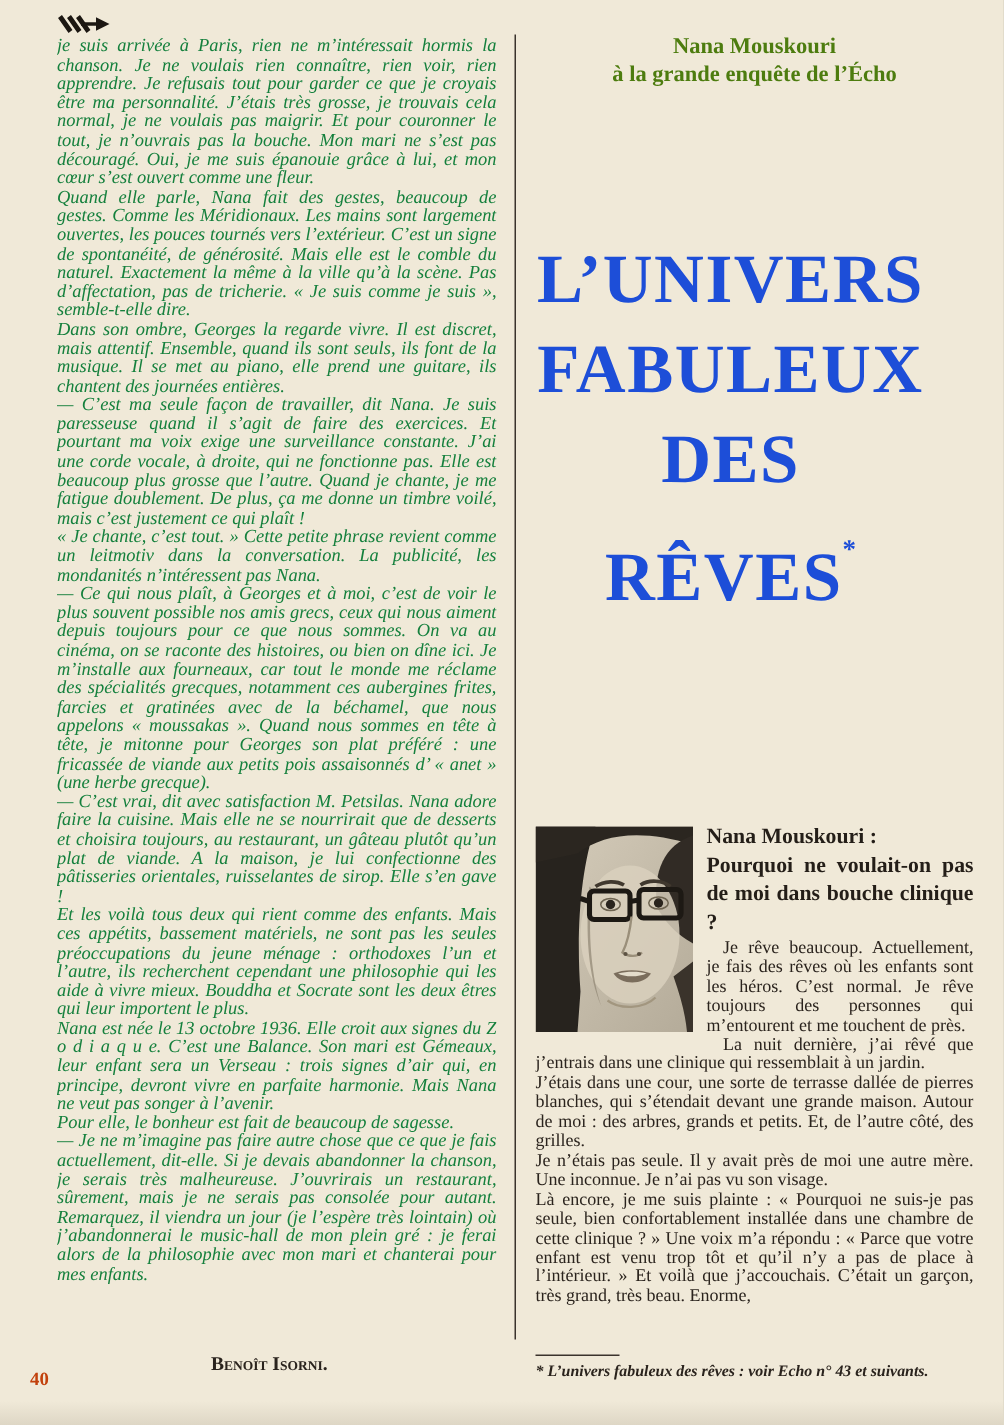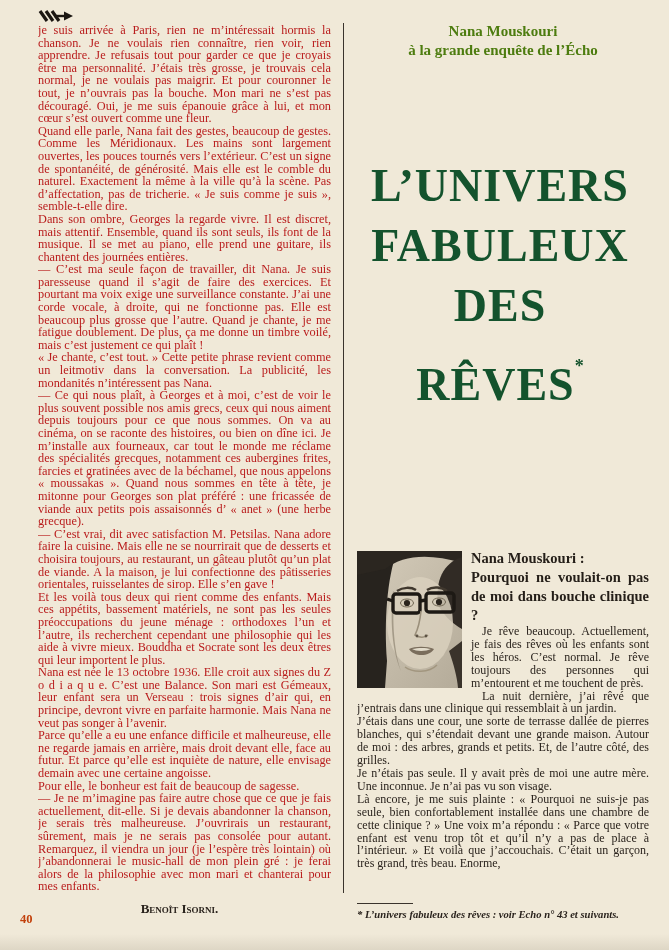--- a/index.html
+++ b/index.html
@@ -21,21 +21,22 @@
 
   
   .col-left{
     position:absolute; left:38px; top:10px; width:293px; height:892px;
     overflow:hidden;
   }
   .cont-arrow{ display:block; height:13px; margin-bottom:1px; }
   .col-left p{
     font-size:12.3px; line-height:12.6px;
     text-align:justify; text-justify:inter-word;
-    color:#b91c1c;
+    color:#15803d;
+    font-style:italic;
   }
   .signature{
     position:absolute; left:38px; top:901px; width:293px;
     text-align:center; padding-right:10px;
     font-variant:small-caps; font-weight:bold; font-size:13px; color:#2a231d;
   }
   .page-number{
     position:absolute; left:20px; top:889px;
     font-weight:bold; font-size:12.5px; color:#c2410c;margin-top:23px;
   }
@@ -46,24 +47,24 @@
     background:#3a332c;
   }
 
   
   .kicker{
     position:absolute; left:357px; top:22px; width:292px;
     text-align:center; font-weight:bold; font-size:15px; line-height:19px;
     color:#4d7c0f;
   }
   .main-title{
-    position:absolute; left:350px; top:156px; width:300px;
+    position:absolute; left:337px; top:156px; width:300px;
     text-align:center; font-weight:bold;
     font-size:46px; line-height:60px; letter-spacing:1px;
-    color:#14532d; white-space:nowrap;
+    color:#1d4ed8; white-space:nowrap;
   }
   .main-title sup{ font-size:18px; vertical-align:28px; letter-spacing:0; }
 
   .interview{
     position:absolute; left:357px; top:549px; width:292px; height:352px;
     overflow:hidden;
   }
   .photo{
     float:left; width:105px; height:137px; margin:2px 9px 4px 0;
     display:block; background:#b9b2a3;
@@ -98,21 +99,20 @@
     </svg>
     <p>je suis arrivée à Paris, rien ne m’intéressait hormis la chanson. Je ne voulais rien connaître, rien voir, rien apprendre. Je refusais tout pour garder ce que je croyais être ma personnalité. J’étais très grosse, je trouvais cela normal, je ne voulais pas maigrir. Et pour couronner le tout, je n’ouvrais pas la bouche. Mon mari ne s’est pas découragé. Oui, je me suis épanouie grâce à lui, et mon cœur s’est ouvert comme une fleur.</p>
     <p>Quand elle parle, Nana fait des gestes, beaucoup de gestes. Comme les Méridionaux. Les mains sont largement ouvertes, les pouces tournés vers l’extérieur. C’est un signe de spontanéité, de générosité. Mais elle est le comble du naturel. Exactement la même à la ville qu’à la scène. Pas d’affectation, pas de tricherie. « Je suis comme je suis », semble-t-elle dire.</p>
     <p>Dans son ombre, Georges la regarde vivre. Il est discret, mais attentif. Ensemble, quand ils sont seuls, ils font de la musique. Il se met au piano, elle prend une guitare, ils chantent des journées entières.</p>
     <p>— C’est ma seule façon de travailler, dit Nana. Je suis paresseuse quand il s’agit de faire des exercices. Et pourtant ma voix exige une surveillance constante. J’ai une corde vocale, à droite, qui ne fonctionne pas. Elle est beaucoup plus grosse que l’autre. Quand je chante, je me fatigue doublement. De plus, ça me donne un timbre voilé, mais c’est justement ce qui plaît !</p>
     <p>« Je chante, c’est tout. » Cette petite phrase revient comme un leitmotiv dans la conversation. La publicité, les mondanités n’intéressent pas Nana.</p>
     <p>— Ce qui nous plaît, à Georges et à moi, c’est de voir le plus souvent possible nos amis grecs, ceux qui nous aiment depuis toujours pour ce que nous sommes. On va au cinéma, on se raconte des histoires, ou bien on dîne ici. Je m’installe aux fourneaux, car tout le monde me réclame des spécialités grecques, notamment ces aubergines frites, farcies et gratinées avec de la béchamel, que nous appelons « moussakas ». Quand nous sommes en tête à tête, je mitonne pour Georges son plat préféré : une fricassée de viande aux petits pois assaisonnés d’ « anet » (une herbe grecque).</p>
     <p>— C’est vrai, dit avec satisfaction M. Petsilas. Nana adore faire la cuisine. Mais elle ne se nourrirait que de desserts et choisira toujours, au restaurant, un gâteau plutôt qu’un plat de viande. A la maison, je lui confectionne des pâtisseries orientales, ruisselantes de sirop. Elle s’en gave !</p>
     <p>Et les voilà tous deux qui rient comme des enfants. Mais ces appétits, bassement matériels, ne sont pas les seules préoccupations du jeune ménage : orthodoxes l’un et l’autre, ils recherchent cependant une philosophie qui les aide à vivre mieux. Bouddha et Socrate sont les deux êtres qui leur importent le plus.</p>
     <p>Nana est née le 13 octobre 1936. Elle croit aux signes du Z o d i a q u e. C’est une Balance. Son mari est Gémeaux, leur enfant sera un Verseau : trois signes d’air qui, en principe, devront vivre en parfaite harmonie. Mais Nana ne veut pas songer à l’avenir.</p>
-    <p>Parce qu’elle a eu une enfance difficile et malheureuse, elle ne regarde jamais en arrière, mais droit devant elle, face au futur. Et parce qu’elle est inquiète de nature, elle envisage demain avec une certaine angoisse.</p>
     <p>Pour elle, le bonheur est fait de beaucoup de sagesse.</p>
     <p>— Je ne m’imagine pas faire autre chose que ce que je fais actuellement, dit-elle. Si je devais abandonner la chanson, je serais très malheureuse. J’ouvrirais un restaurant, sûrement, mais je ne serais pas consolée pour autant. Remarquez, il viendra un jour (je l’espère très lointain) où j’abandonnerai le music-hall de mon plein gré : je ferai alors de la philosophie avec mon mari et chanterai pour mes enfants.</p>
   </div>
 
   <div class="signature">Benoît Isorni.</div>
   <div class="page-number">40</div>
 
   <div class="v-rule"></div>
 
   <div class="kicker">

